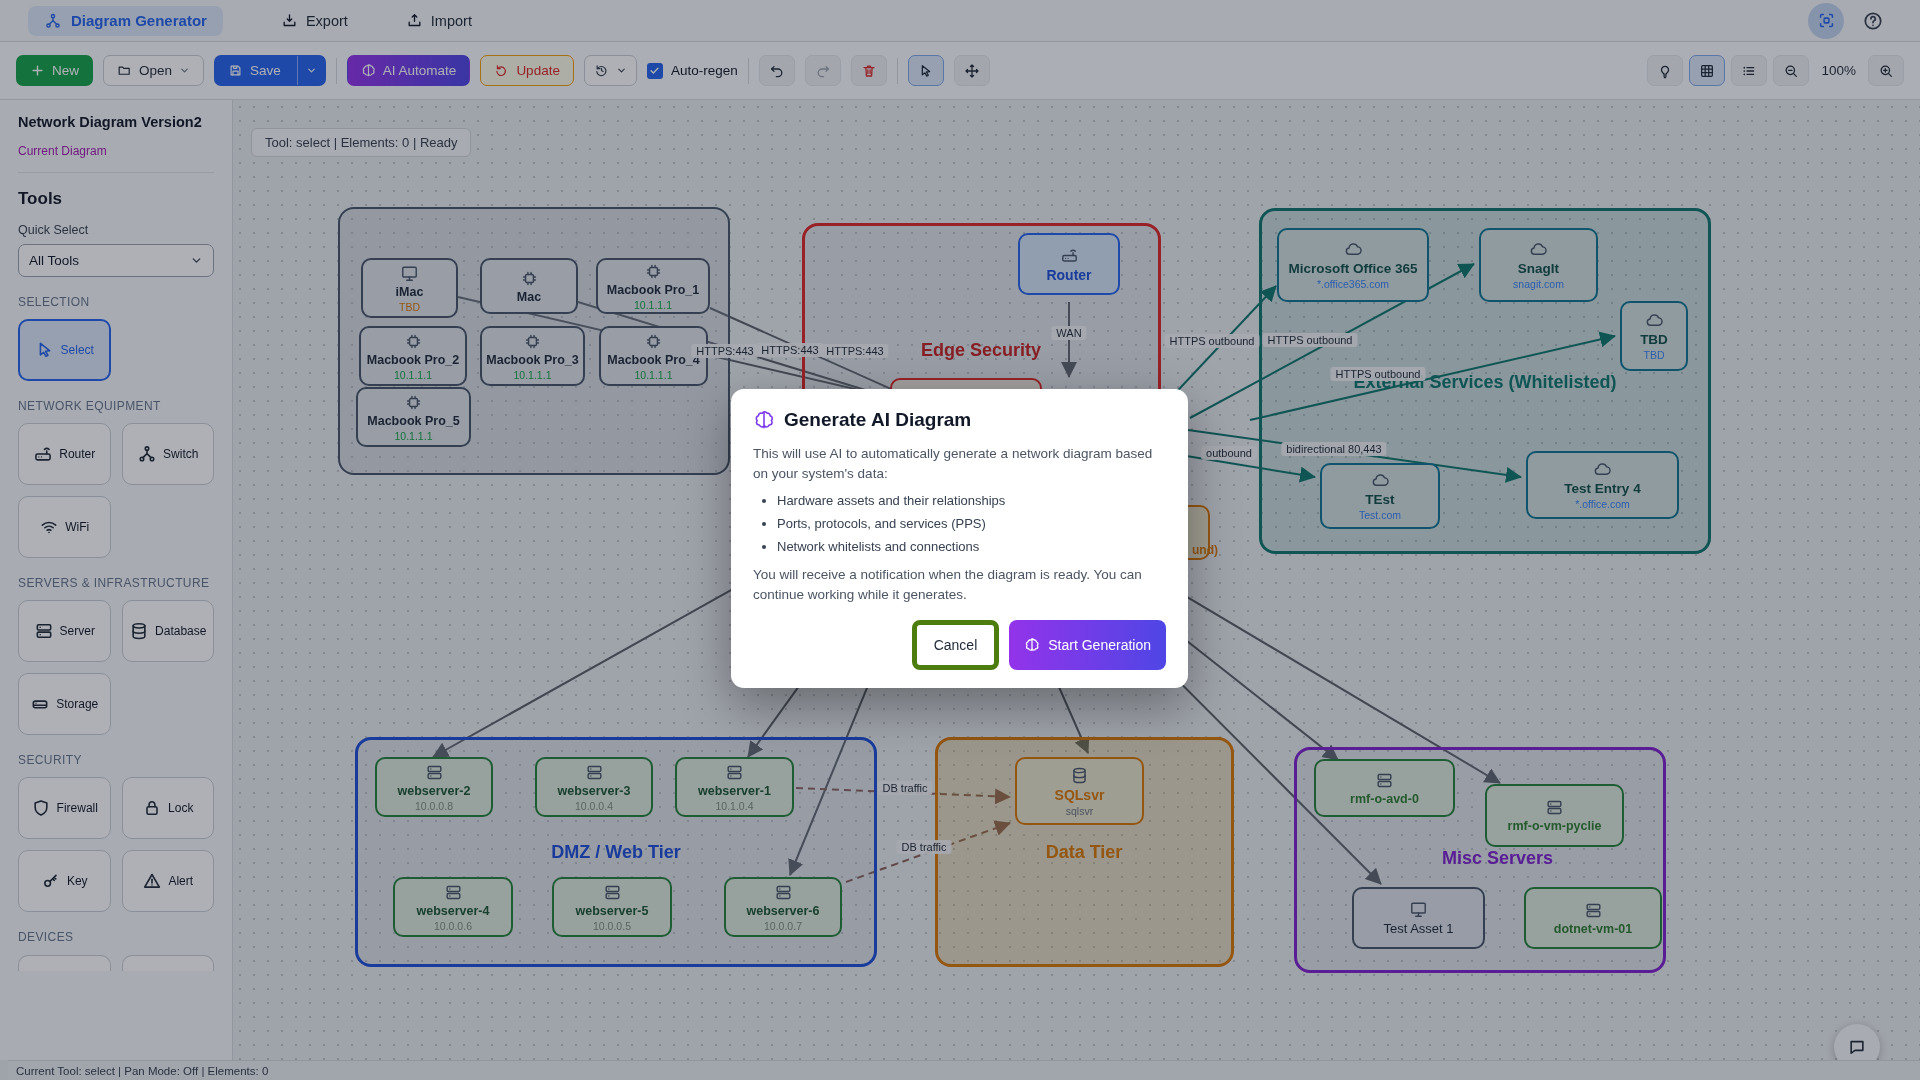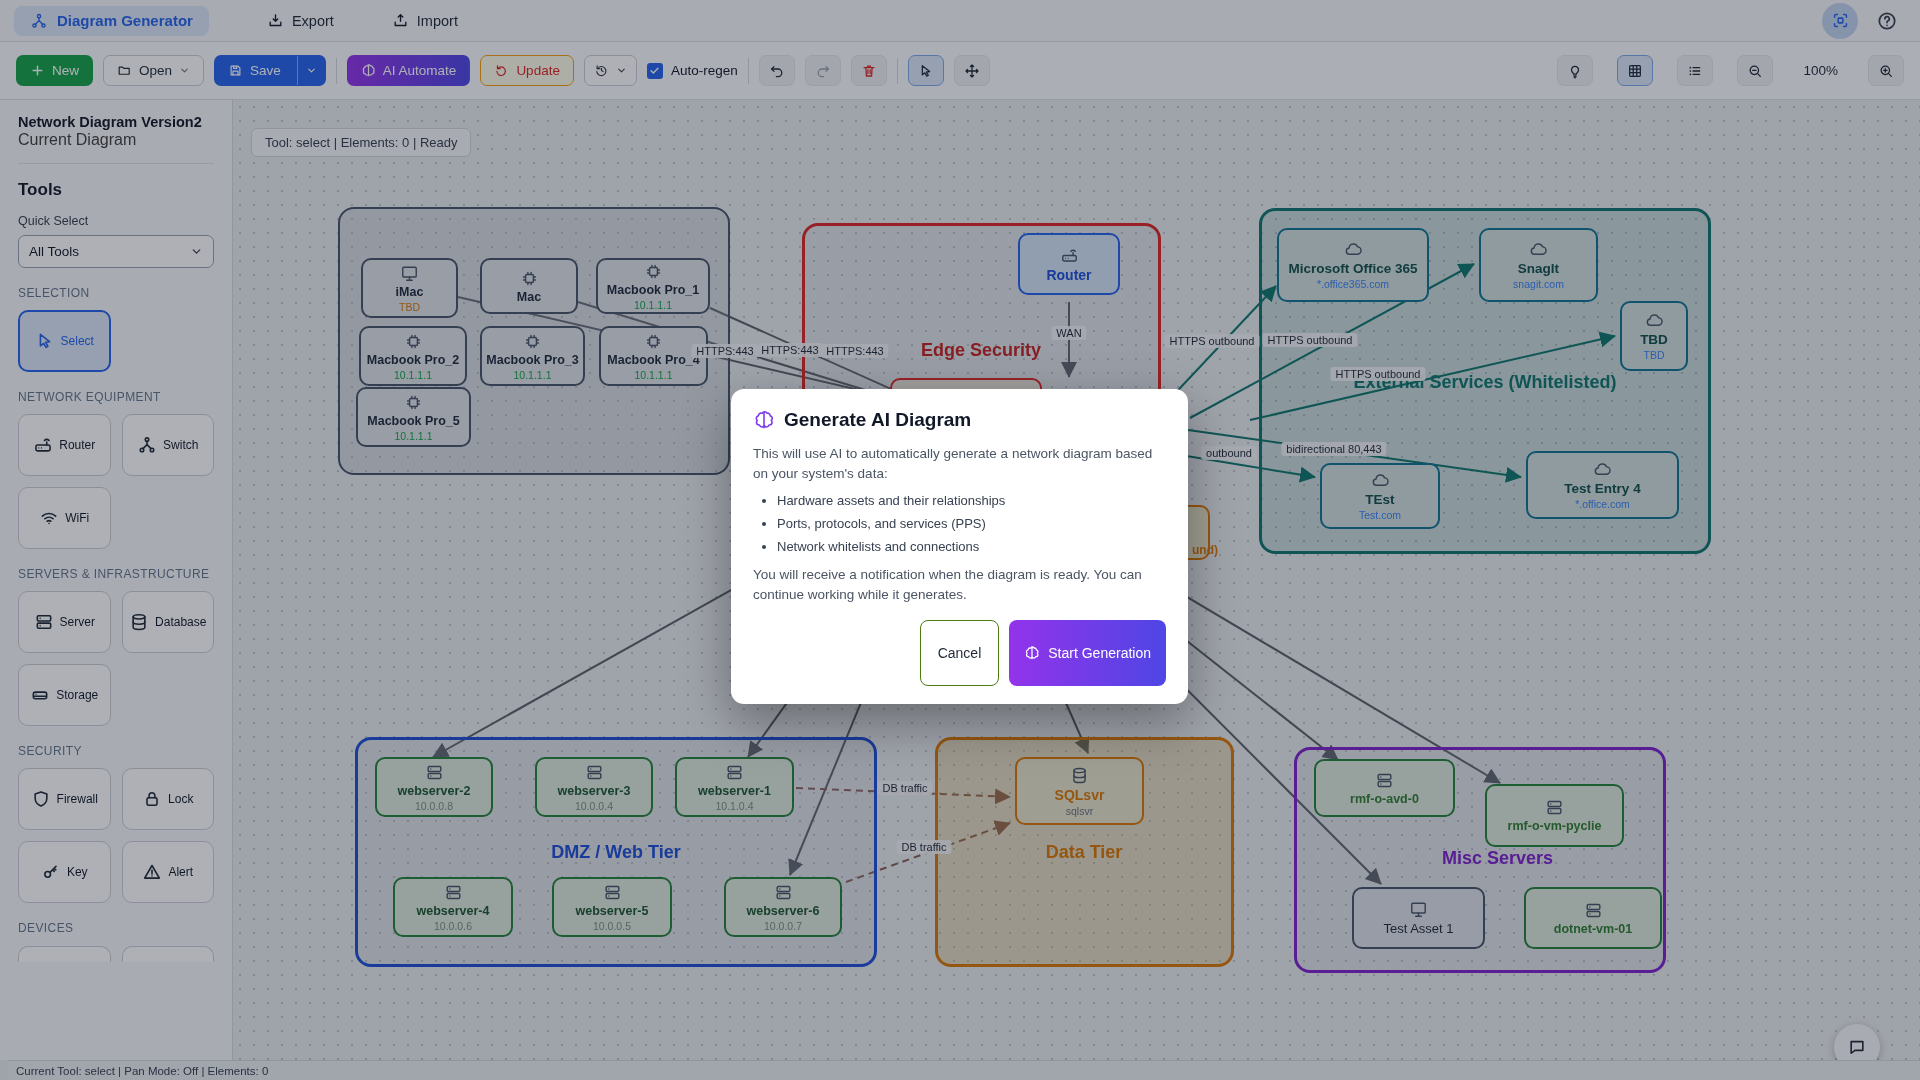--- a/index.html
+++ b/index.html
@@ -1,20 +1,20 @@
 <!DOCTYPE html>
 <html><head>
 <meta charset="utf-8">
 <style>
   *{margin:0;padding:0;box-sizing:border-box}
   html,body{width:1920px;height:1080px;overflow:hidden;font-family:"Liberation Sans","DejaVu Sans",sans-serif;background:#e9ebee}
   .ic{display:inline-flex;align-items:center;justify-content:center}
   .ic svg{width:100%;height:100%;stroke:currentColor;fill:none;stroke-width:1.9;stroke-linecap:round;stroke-linejoin:round}
   
-  #header{position:absolute;left:0;top:0;width:1920px;height:42px;background:#f7f8fa;border-bottom:1px solid #d8dbe0;display:flex;align-items:center;padding:0 14px;z-index:3}
+  #header{position:absolute;left:0;top:0;width:1920px;height:42px;background:#f7f8fa;border-bottom:1px solid #d8dbe0;display:flex;align-items:center;padding:0 28px;z-index:3}
   .app-pill{display:flex;align-items:center;gap:9px;background:#dbe7f8;color:#2563eb;font-weight:700;font-size:15px;padding:6px 16px;border-radius:8px}
   .app-pill .ic{width:18px;height:18px;color:#2563eb}
   .hbtn{display:flex;align-items:center;gap:8px;font-size:14.5px;color:#1f2937;margin-left:58px;cursor:pointer}
   .hbtn .ic{width:17px;height:17px;color:#111827}
   #header .spacer{flex:1}
   .hround{width:36px;height:36px;border-radius:50%;display:flex;align-items:center;justify-content:center;background:#c3d5f0;color:#2563eb;margin-right:18px}
   .hround .ic{width:19px;height:19px}
   .hhelp{width:22px;height:22px;color:#374151;margin-right:8px}
   
   #toolbar{position:absolute;left:0;top:42px;width:1920px;height:58px;background:#fbfcfd;border-bottom:1px solid #d8dbe0;display:flex;align-items:center;padding:0 16px;gap:10px;z-index:3}
@@ -29,27 +29,27 @@
   .b-hist{background:#fff;color:#374151;border-color:#c9ced6;padding:0 9px}
   .b-icon{width:36px;height:31px;padding:0;justify-content:center;background:#eef0f3;color:#1f2937;border-color:#e2e5ea}
   .b-icon .ic{width:16px;height:16px}
   .b-trash{color:#dc2626}
   .b-redo{color:#9aa1ab}
   .b-sel{background:#dbe7f8;border-color:#7da7e8;color:#1f2937}
   .vsep{width:1px;height:26px;background:#d4d8de}
   .chk{display:flex;align-items:center;gap:8px;font-size:13.5px;color:#111827}
   .cbox{width:16px;height:16px;border-radius:3px;background:#2563eb;display:flex;align-items:center;justify-content:center}
   .cbox svg{width:11px;height:11px;stroke:#fff;fill:none;stroke-width:3;stroke-linecap:round;stroke-linejoin:round}
-  #toolbar .right{margin-left:auto;display:flex;align-items:center;gap:24px}
+  #toolbar .right{margin-left:auto;display:flex;align-items:center;gap:6px}
   .zoomlvl{font-size:13.5px;color:#1f2937;padding:0 6px}
   .b-grid-active{background:#dbe7f8;border-color:#7da7e8;color:#1f2937}
   
   #sidebar{position:absolute;left:0;top:100px;width:233px;height:960px;background:#f7f8fa;border-right:1px solid #d4d8de;padding:14px 18px;overflow:hidden;z-index:2}
   .sb-title{font-size:14.5px;font-weight:700;color:#111827}
-  .sb-sub{font-size:16px;color:#404040;margin-top:1px}
+  .sb-sub{font-size:12px;color:#a21caf;margin-top:14px}
   .sb-div{height:1px;background:#dcdfe4;margin:14px 0 16px}
   .sb-tools{font-size:17px;font-weight:700;color:#111827;margin-bottom:14px}
   .sb-qs{font-size:12.5px;color:#374151;margin-bottom:7px}
   .sb-select{height:33px;border:1px solid #9aa3b0;border-radius:7px;background:#fff;display:flex;align-items:center;justify-content:space-between;padding:0 10px;font-size:13.5px;color:#111827;cursor:pointer}
   .sb-select .ic{width:13px;height:13px;color:#374151}
   .sec-title{font-size:12px;color:#64748b;letter-spacing:.4px;margin:18px 0 10px}
   .tool-grid{display:grid;grid-template-columns:1fr 1fr;gap:11px}
   .tool-btn{height:62px;background:#fff;border:1px solid #c9ced6;border-radius:10px;display:flex;flex-direction:row;align-items:center;justify-content:center;gap:6px;font-size:12px;color:#111827;cursor:pointer}
   .tool-btn .ic{width:20px;height:20px;color:#1f2937}
   .tool-btn.active{background:#dbe7f8;border:2px solid #2563eb;color:#2563eb}
@@ -88,21 +88,21 @@
   #modal{position:absolute;left:731px;top:389px;width:457px;background:#fff;border-radius:13px;box-shadow:0 18px 50px rgba(0,0,0,.35);padding:20px 22px 18px;z-index:50}
   .m-title{display:flex;align-items:center;gap:9px;font-size:19px;font-weight:700;color:#111827}
   .m-title .ic{width:22px;height:22px;color:#7c3aed}
   .m-title .ic svg{stroke-width:1.7}
   .m-body{font-size:13.5px;color:#4b5563;line-height:1.45;margin-top:13px}
   .m-list{margin:10px 0 4px 24px;color:#374151;font-size:13px}
   .m-list li{margin-bottom:8px}
   .m-warn{color:#e18b00;font-size:13px;margin-top:8px;line-height:1.4}
   .m-note{color:#4b5563;font-size:13.5px;line-height:1.45;margin-top:11px}
   .m-foot{display:flex;justify-content:flex-end;gap:10px;margin-top:16px}
-  .m-cancel{background:#fff;border:1px solid #4d7c0f;border-radius:8px;padding:24px 17px;font-size:14px;color:#1f2937;cursor:pointer}
+  .m-cancel{background:#fff;border:5px solid #4d7c0f;border-radius:8px;padding:12px 17px;font-size:14px;color:#1f2937;cursor:pointer}
   .m-start{background:linear-gradient(90deg,#9333ea,#4f46e5);border:none;border-radius:8px;padding:8px 15px;font-size:14px;color:#fff;display:flex;align-items:center;gap:8px;cursor:pointer}
   .m-start .ic{width:16px;height:16px;color:#fff}
 </style>
 </head>
 <body>
 
 <div id="header">
   <div class="app-pill">
     <span class="ic">
         <svg viewBox="0 0 24 24">

